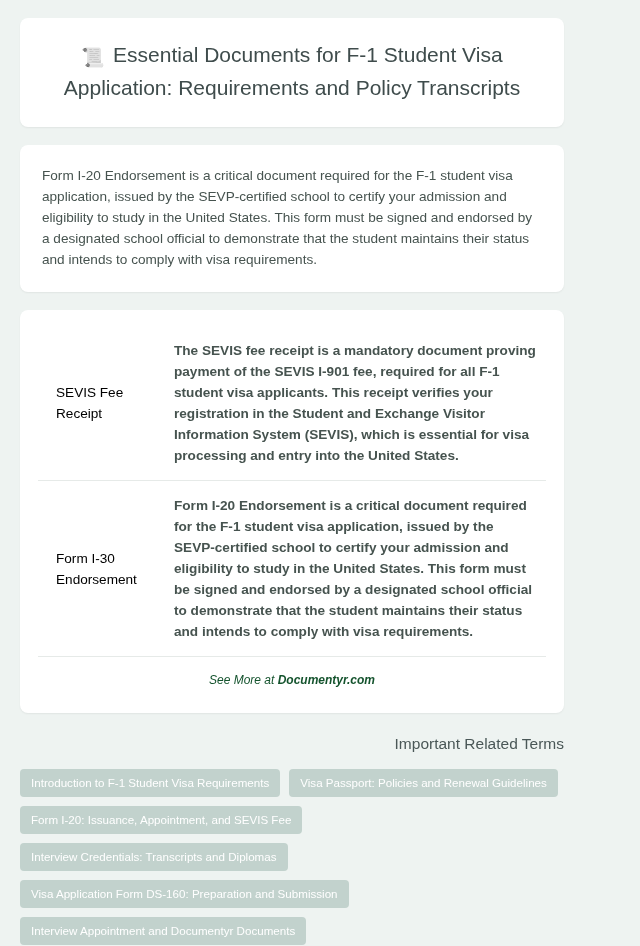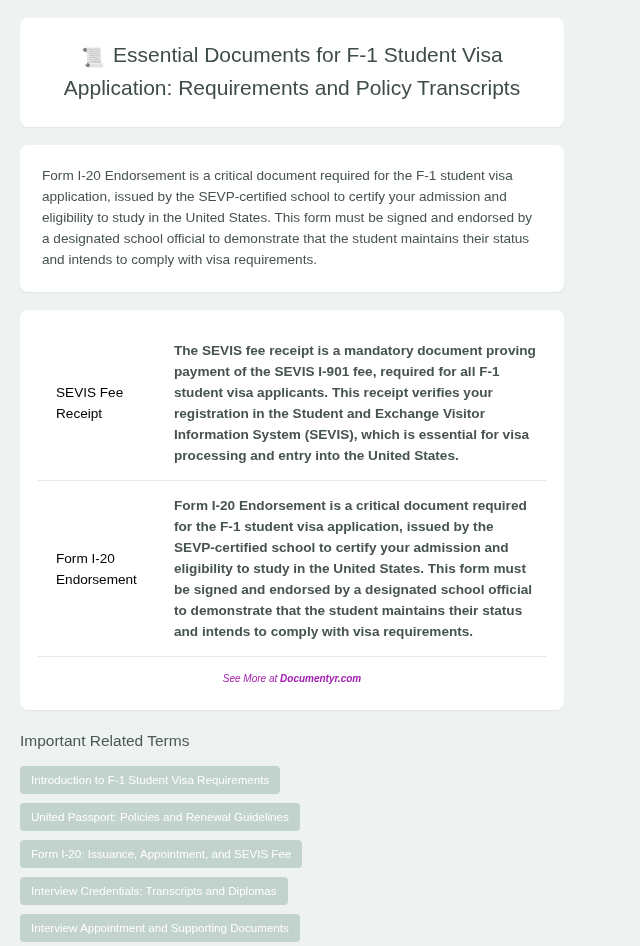--- a/index.html
+++ b/index.html
@@ -82,28 +82,28 @@
   table.defs td.desc {
     padding-right: 10px;
     font-weight: bold;
   }
   table.defs tr:last-child td {
     border-bottom: 1px solid #e6eae8;
   }
   .see-more {
     text-align: center;
     font-style: italic;
-    font-size: 10px;
-    color: #a21caf;
+    font-size: 12px;
+    color: #14532d;
     padding: 16px 0 18px 0;
   }
   .see-more b { font-style: italic; }
   
   .related-title {
-    text-align: left;
+    text-align: right;
     font-size: 15.5px;
     color: #4a5757;
     margin: 4px 0 16px 0;
   }
   .tags {
     display: flex;
     flex-wrap: wrap;
     gap: 9px;
     margin: 0 0 18px 0;
   }
@@ -135,35 +135,36 @@
   </div>
 
   <div class="card table-card">
     <table class="defs">
       <tbody>
         <tr>
           <td class="term">SEVIS Fee Receipt</td>
           <td class="desc">The SEVIS fee receipt is a mandatory document proving payment of the SEVIS I-901 fee, required for all F-1 student visa applicants. This receipt verifies your registration in the Student and Exchange Visitor Information System (SEVIS), which is essential for visa processing and entry into the United States.</td>
         </tr>
         <tr>
-          <td class="term">Form I-20 Endorsement</td>
+          <td class="term">Form I-30 Endorsement</td>
           <td class="desc">Form I-20 Endorsement is a critical document required for the F-1 student visa application, issued by the SEVP-certified school to certify your admission and eligibility to study in the United States. This form must be signed and endorsed by a designated school official to demonstrate that the student maintains their status and intends to comply with visa requirements.</td>
         </tr>
       </tbody>
     </table>
     <div class="see-more">
       <span>See More at </span><b>Documentyr.com</b>
     </div>
   </div>
 
   <div class="related-title">Important Related Terms</div>
 
   <div class="tags">
     <span class="tag">Introduction to F-1 Student Visa Requirements</span>
-    <span class="tag">United Passport: Policies and Renewal Guidelines</span>
+    <span class="tag">Visa Passport: Policies and Renewal Guidelines</span>
     <span class="tag">Form I-20: Issuance, Appointment, and SEVIS Fee</span>
     <span class="tag">Interview Credentials: Transcripts and Diplomas</span>
-    <span class="tag">Interview Appointment and Supporting Documents</span>
+    <span class="tag">Visa Application Form DS-160: Preparation and Submission</span>
+    <span class="tag">Interview Appointment and Documentyr Documents</span>
     <span class="tag">Related on English Language Proficiency Documents</span>
 
   </div>
 
 </div>
 
 </body></html>

